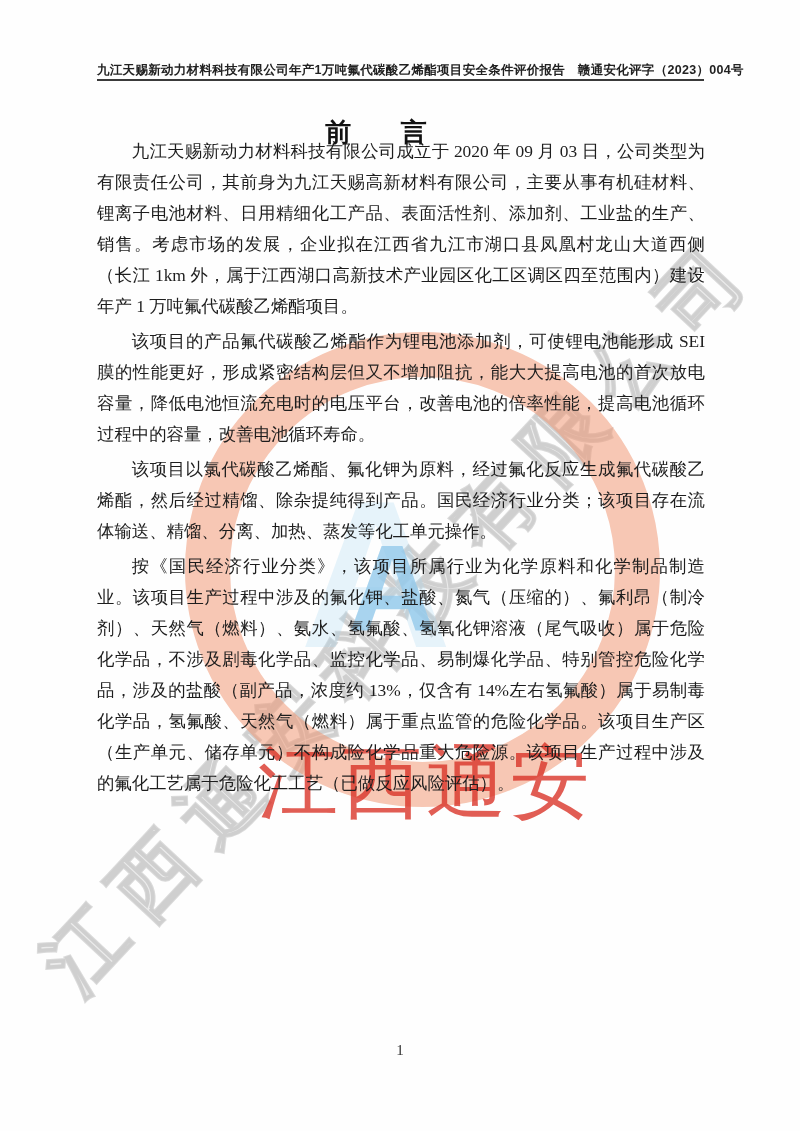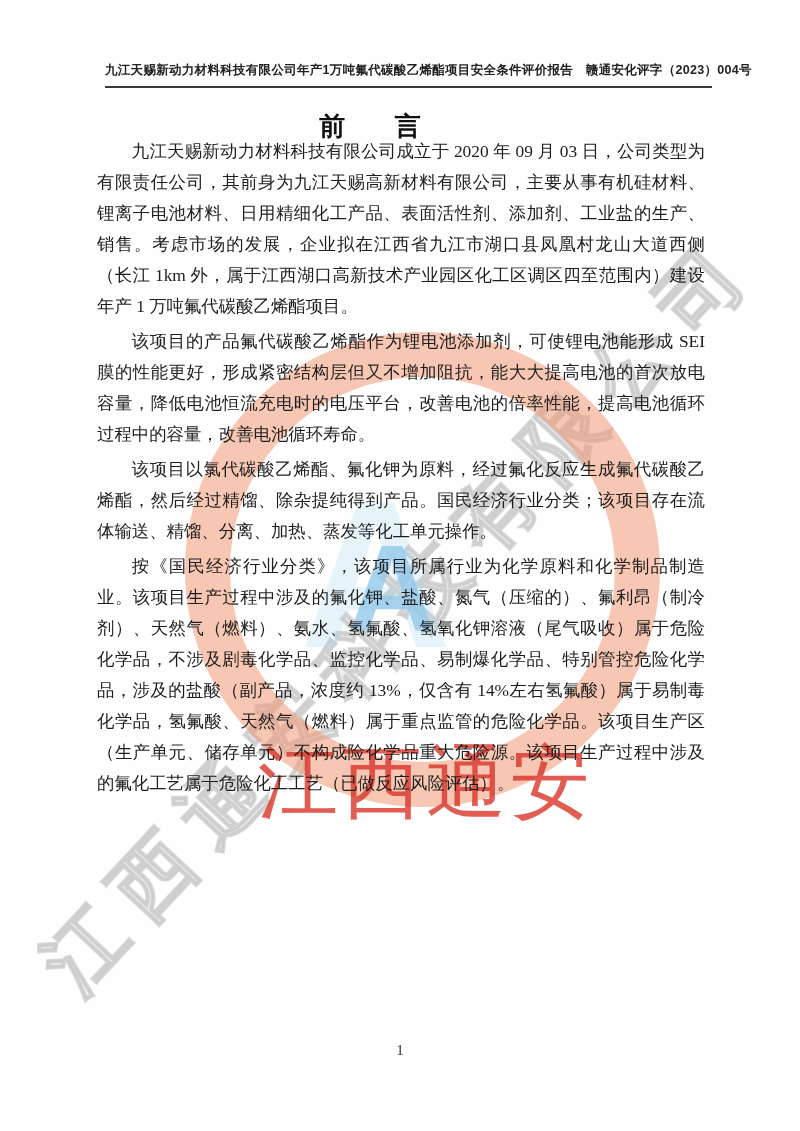--- a/index.html
+++ b/index.html
@@ -77,30 +77,28 @@
     position: absolute;
     left: 97px; top: 62px;
     width: 607px;
     text-align: center;
     font-family: "Liberation Sans", sans-serif;
     font-size: 12.5px;
     font-weight: bold;
     color: #222;
     letter-spacing: 0.3px;
     border-bottom: 2px solid #3a3a3a;
-    padding-bottom: 7px;
     white-space: nowrap;
-    margin-left: 8px;
   }
 
   .doc-title {
     position: absolute;
     left: 0; top: 103px;
     width: 728px;
-    margin: 6px;
+    margin: 12px;
     text-align: center;
     font-family: "Liberation Sans", sans-serif;
     font-size: 26px;
     font-weight: bold;
     letter-spacing: 0.45em;
     text-indent: 0.45em; 
     color: #111;
   }
 
   .doc-body {

